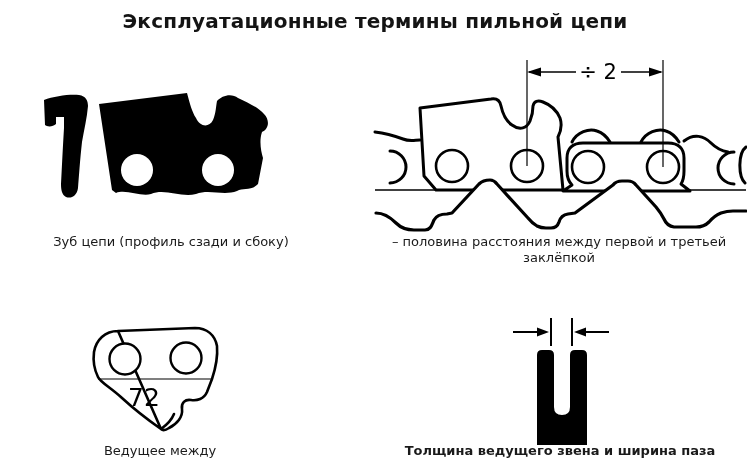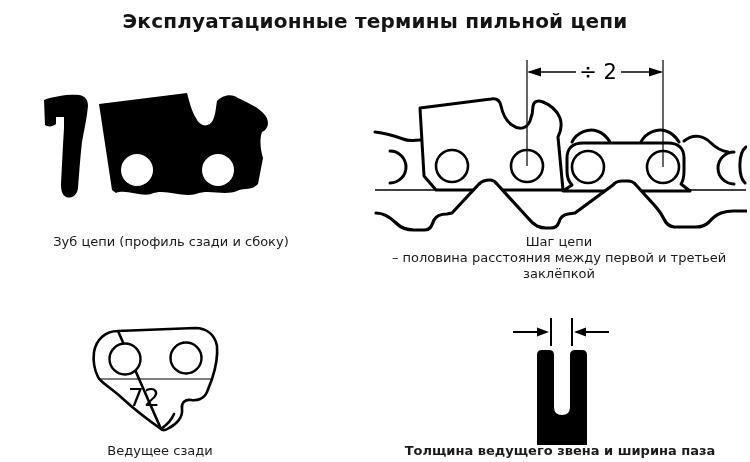--- a/index.html
+++ b/index.html
@@ -151,21 +151,20 @@
     <line class="thin" style="stroke-width:1.2" x1="527" y1="60" x2="527" y2="166"></line>
     <line class="thin" style="stroke-width:1.2" x1="663" y1="60" x2="663" y2="167"></line>
 
     <line class="dimline" x1="529" y1="72" x2="576" y2="72"></line>
     <line class="dimline" x1="621" y1="72" x2="661" y2="72"></line>
     <polygon fill="#000000" points="527,72 541,67.5 541,76.5"></polygon>
     <polygon fill="#000000" points="663,72 649,67.5 649,76.5"></polygon>
     <text class="dimtext" x="598" y="79" font-size="21" text-anchor="middle">÷ 2</text>
   </svg>
   <div class="cap" id="cap-pitch">
-    <div>Шаг цепи</div>
     <div>– половина расстояния между первой и третьей заклёпкой</div>
   </div>
 
   <svg id="fig-drive" width="140" height="118" viewBox="85 320 140 118" xmlns="http://www.w3.org/2000/svg">
     <path class="outline" style="stroke-width:2.6" d="M 118,331
          L 195,328
          C 207,328 215,335 217,346
          C 218,358 215,370 212,379
          L 207,392
          C 204,399 197,401 191,400
@@ -177,21 +176,21 @@
          C 151,422 135,410 122,398
          C 110,387 100,382 98,377
          C 94,369 93,360 94,352
          C 96,340 105,331 118,331
          Z"></path>
     <line class="thin" style="stroke-width:1.2" x1="98" y1="379" x2="212" y2="379"></line>
     <circle class="rivet" style="stroke-width:2.4" cx="125" cy="359" r="15.5"></circle>
     <circle class="rivet" style="stroke-width:2.4" cx="186" cy="358" r="15.5"></circle>
     <text class="dimtext" x="144" y="406" font-size="25" text-anchor="middle">72</text>
   </svg>
-  <div class="cap" id="cap-drive">Ведущее сзади</div>
+  <div class="cap" id="cap-drive">Ведущее между</div>
 
   <svg id="fig-gauge" width="110" height="136" viewBox="505 314 110 136" xmlns="http://www.w3.org/2000/svg">
     <path class="silhouette" d="M 537,445
          L 537,355 Q 537,350 542,350 L 549,350 Q 554,350 554,355
          L 554,407 Q 554,415 562,415 Q 570,415 570,407
          L 570,355 Q 570,350 575,350 L 582,350 Q 587,350 587,355
          L 587,445 Z"></path>
     <line class="thin" style="stroke-width:2" x1="551" y1="318" x2="551" y2="346"></line>
     <line class="thin" style="stroke-width:2" x1="572" y1="318" x2="572" y2="346"></line>
     <line class="dimline" style="stroke-width:2" x1="513" y1="332" x2="539" y2="332"></line>

